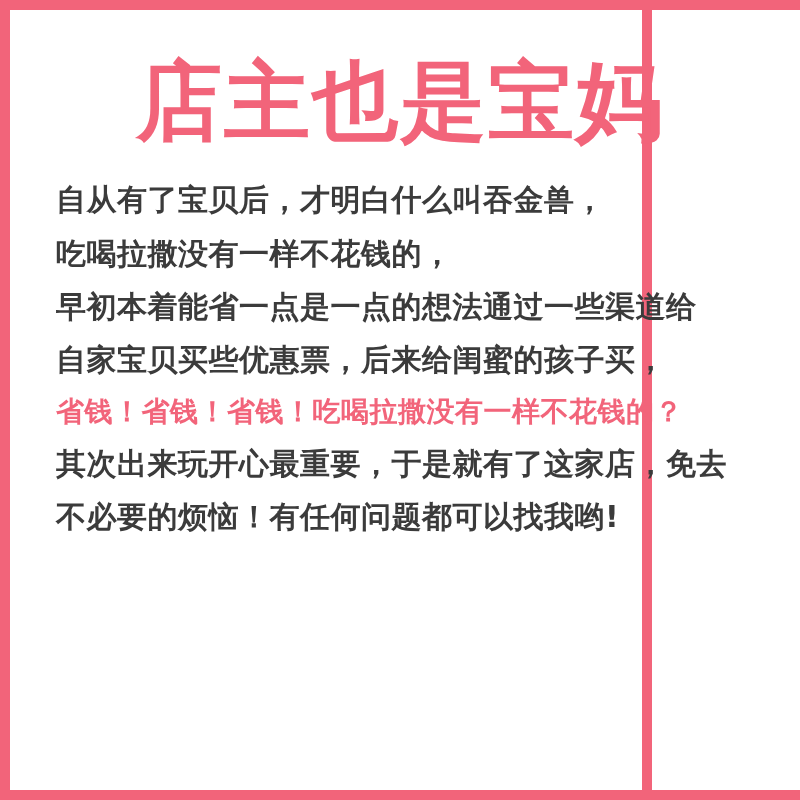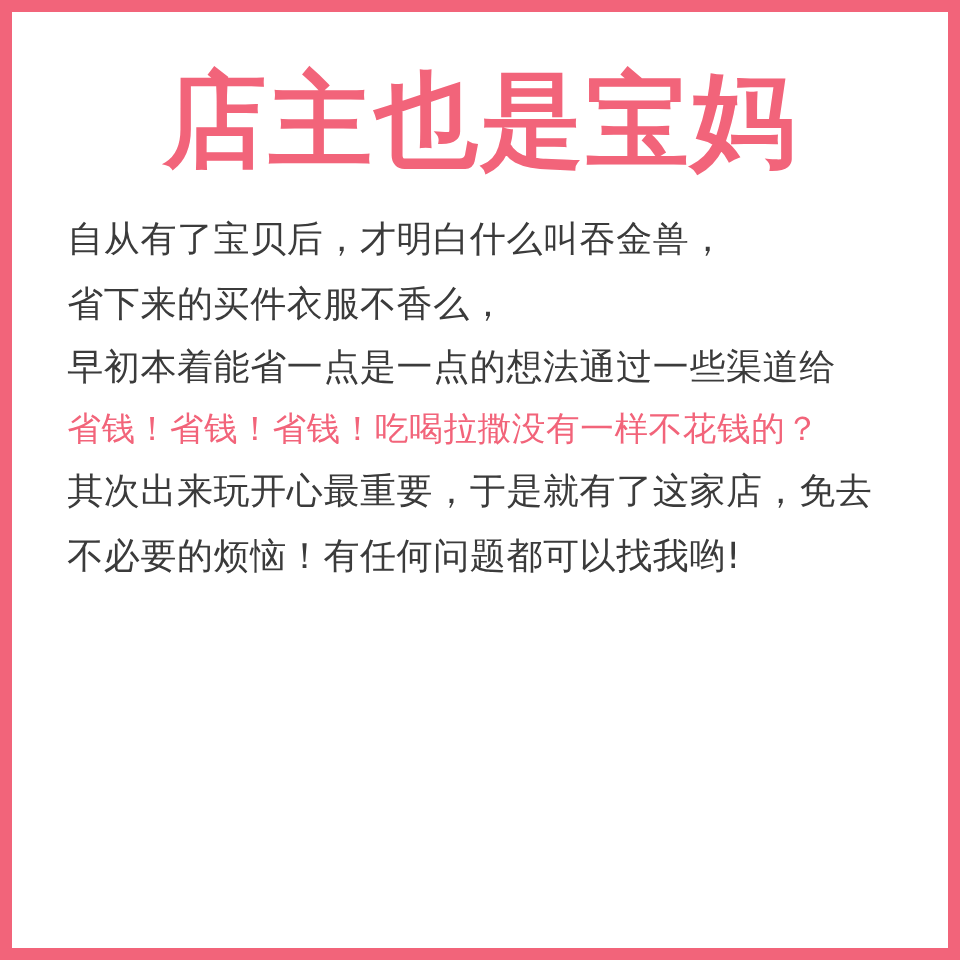--- a/index.html
+++ b/index.html
@@ -8,21 +8,21 @@
   }
   body {
     width: 800px;
     height: 800px;
     background: #ffffff;
     font-family: "Liberation Sans", sans-serif;
     overflow: hidden;
   }
   .poster {
     position: relative;
-    width: 800px;
+    width: 652px;
     height: 800px;
     box-sizing: border-box;
     background: #ffffff;
   }
   
   .frame-top, .frame-bottom, .frame-left, .frame-right {
     position: absolute;
     background: #f2647a;
   }
   .frame-top {
@@ -53,20 +53,21 @@
     font-size: 86px;
     line-height: 1.06;
     letter-spacing: 2px;
     text-align: center;
     margin: 18px 0 10px 0;
     white-space: nowrap;
   }
   .body-block {
     margin-top: 26px;
     padding-left: 6px;
+    font-weight: bold;
   }
   .line {
     color: #3b3b3b;
     font-family: "DejaVu Sans", "Liberation Sans", sans-serif;
     font-size: 30px;
     line-height: 1.78;
     letter-spacing: 0.5px;
     white-space: nowrap;
   }
   .line.accent {
@@ -83,20 +84,21 @@
   <div class="frame-top"></div>
   <div class="frame-bottom"></div>
   <div class="frame-left"></div>
   <div class="frame-right"></div>
 
   <div class="inner">
     <div class="headline">店主也是宝妈</div>
 
     <div class="body-block">
       <div class="line">自从有了宝贝后，才明白什么叫吞金兽，</div>
-      <div class="line">省下来的买件衣服不香么，</div>
+      <div class="line">吃喝拉撒没有一样不花钱的，</div>
       <div class="line">早初本着能省一点是一点的想法通过一些渠道给</div>
+      <div class="line">自家宝贝买些优惠票，后来给闺蜜的孩子买，</div>
       <div class="line accent small">省钱！省钱！省钱！吃喝拉撒没有一样不花钱的？</div>
       <div class="line">其次出来玩开心最重要，于是就有了这家店，免去</div>
       <div class="line">不必要的烦恼！有任何问题都可以找我哟!</div>
     </div>
   </div>
 </div>
 
 </body></html>

